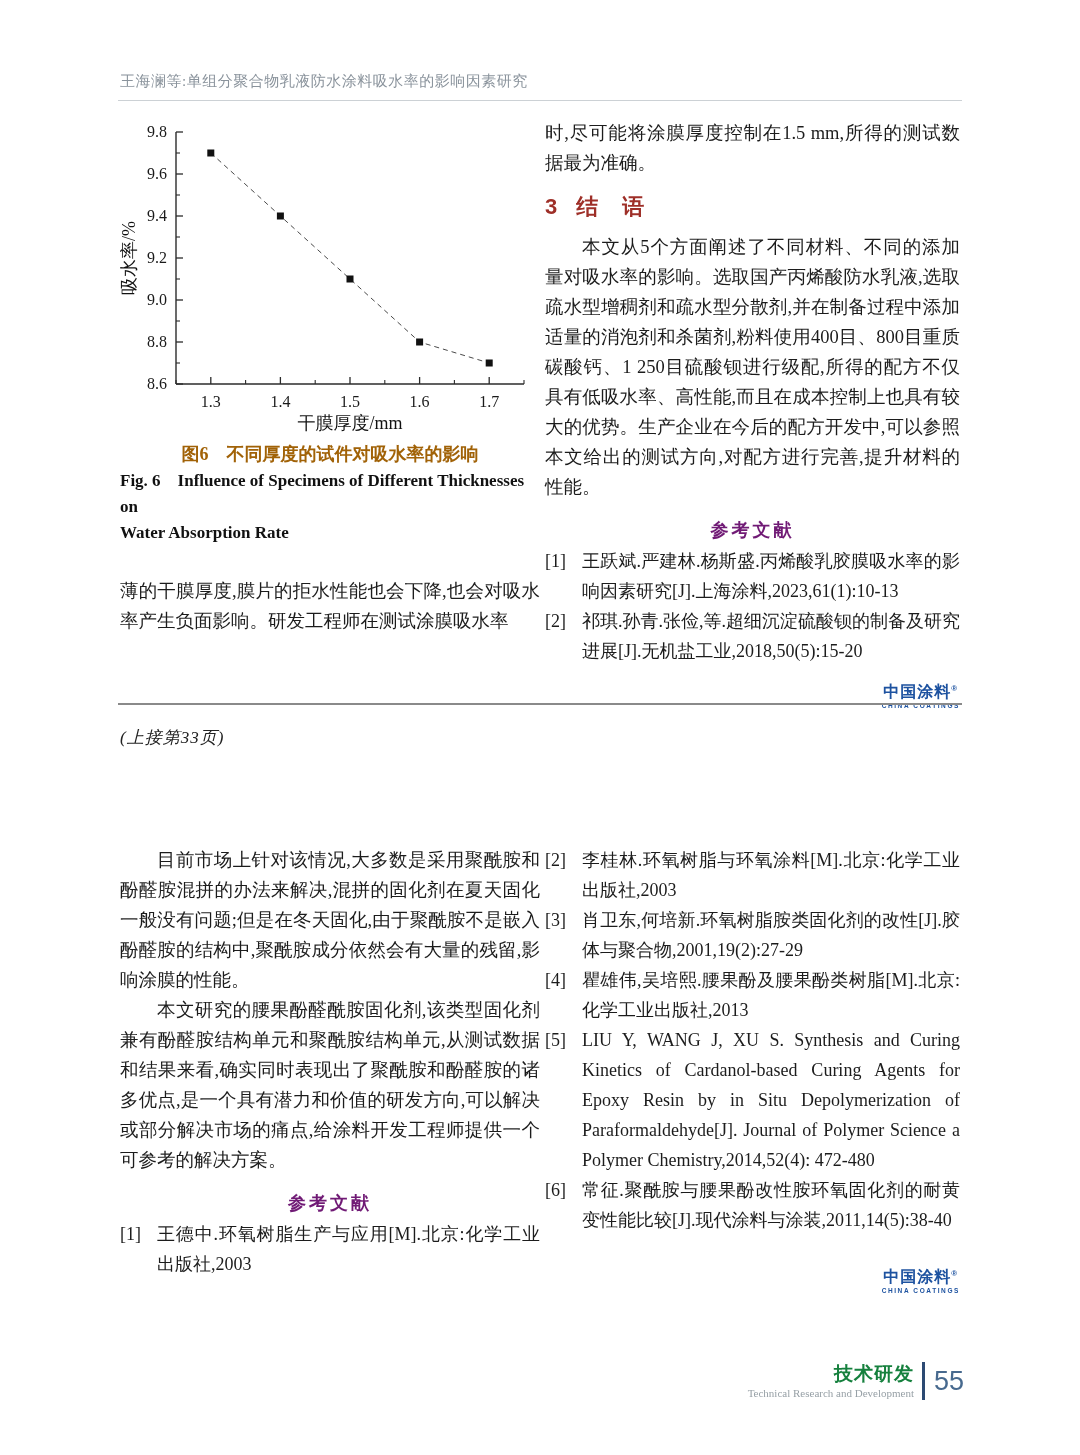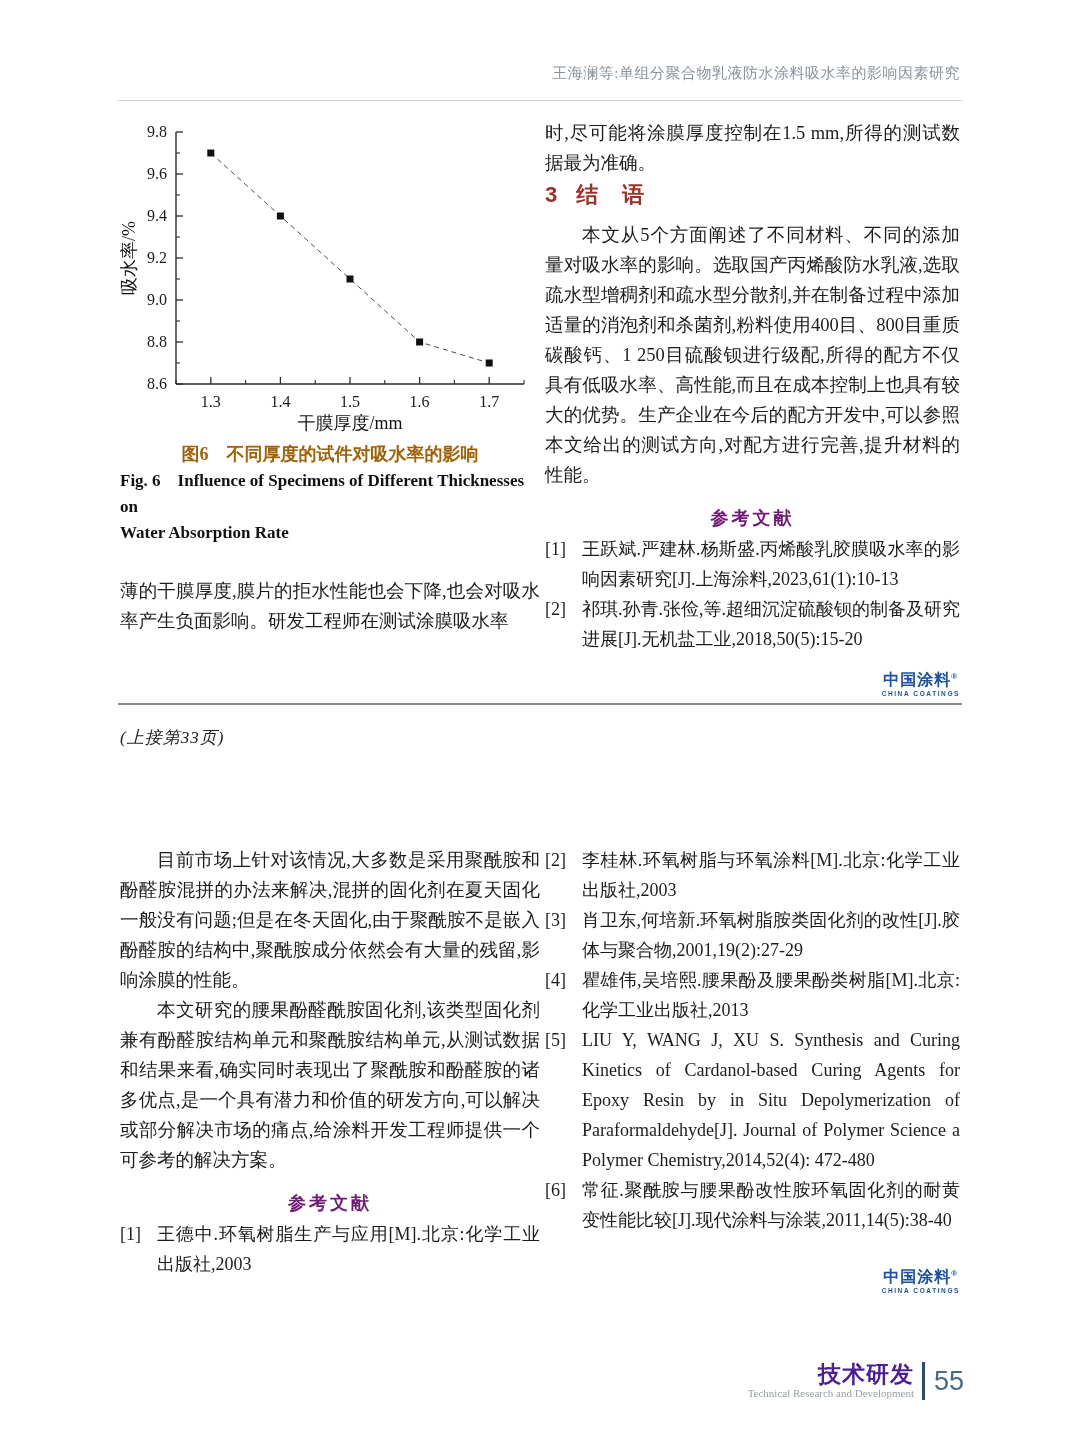--- a/index.html
+++ b/index.html
@@ -7,22 +7,22 @@
   .page {
     position:relative;
     width:1080px; height:1455px;
     background:#ffffff;
     font-family:"Liberation Serif","DejaVu Serif",serif;
     color:#1c1c1c;
     overflow:hidden;
   }
   
   .running-header {
-    position:absolute; top:64px; left:120px; right:120px;
-    text-align:right; font-size:15px; color:#8a939c;
+    position:absolute; top:72px; left:120px; right:120px;
+    text-align:left; font-size:15px; color:#8a939c;
     letter-spacing:0.5px;
   }
   .header-rule {
     position:absolute; top:100px; left:118px; right:118px;
     height:1px; background:#ccd1d5;
   }
   
   .col { position:absolute; width:420px; }
   .col-tl { left:120px; top:118px; }
   .col-tr { left:545px; top:118px; width:415px; }
@@ -41,21 +41,21 @@
     font-size:18px; color:#a16207;
   }
   .cap-en {
     text-align:left; font-weight:bold; font-size:17px;
     line-height:26px; color:#111;
   }
   .cap-en.first { margin-top:2px; }
   .tl-paragraph { margin-top:30px; }
 
   .section-heading {
-    margin:2px 0 10px 0;
+    margin:14px 0 10px 0;
     color:#9e2f28; font-weight:bold; font-size:22px;
     font-family:"Liberation Sans","DejaVu Sans",sans-serif;
     letter-spacing:1px;
   }
   .section-heading .sec-num { margin-right:18px; }
 
   .refs-title {
     text-align:center; font-weight:bold; font-size:18px;
     letter-spacing:3px; margin:16px 0 4px 0; color:#701a75;
   }
@@ -82,21 +82,21 @@
     font-size:17px; font-style:italic; color:#222;
     letter-spacing:1px;
   }
 
   .page-footer {
     position:absolute; top:1362px; right:116px;
     display:flex; align-items:center;
   }
   .footer-text { text-align:right; }
   .footer-cn {
-    font-size:23px; font-weight:bold; color:#4c1d95; line-height:20px;
+    font-size:19px; font-weight:bold; color:#15803d; line-height:20px;
     font-family:"Liberation Sans","DejaVu Sans",sans-serif; letter-spacing:1px;
   }
   .footer-en { font-size:11px; color:#97a0a6; margin-top:3px; }
   .footer-bar { width:3px; height:38px; background:#2c4a73; margin:0 9px 0 8px; }
   .footer-num {
     font-size:27px; color:#47698e;
     font-family:Liberation Sans, sans-serif;
   }
 </style>
 </head>

